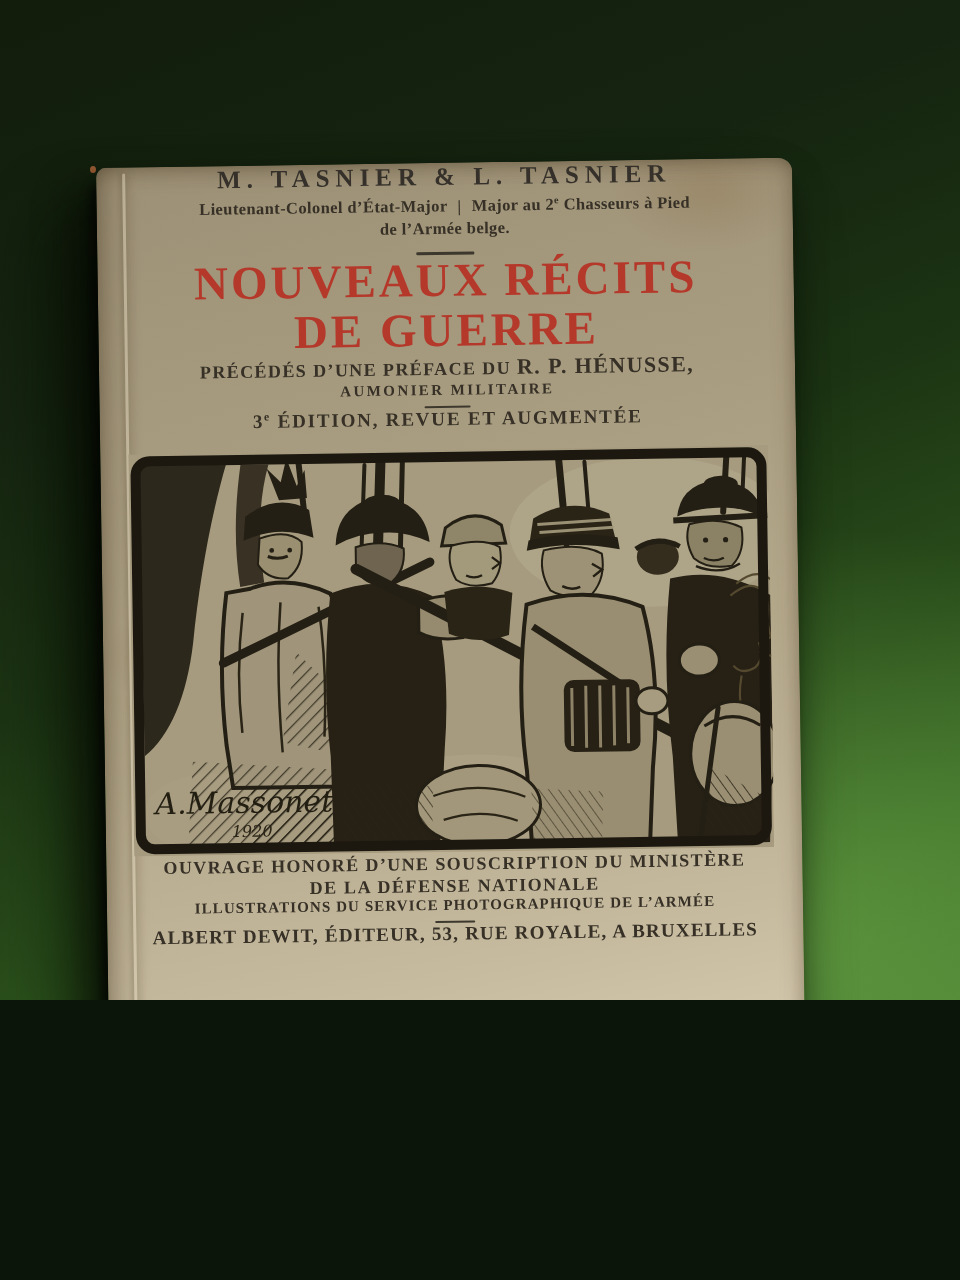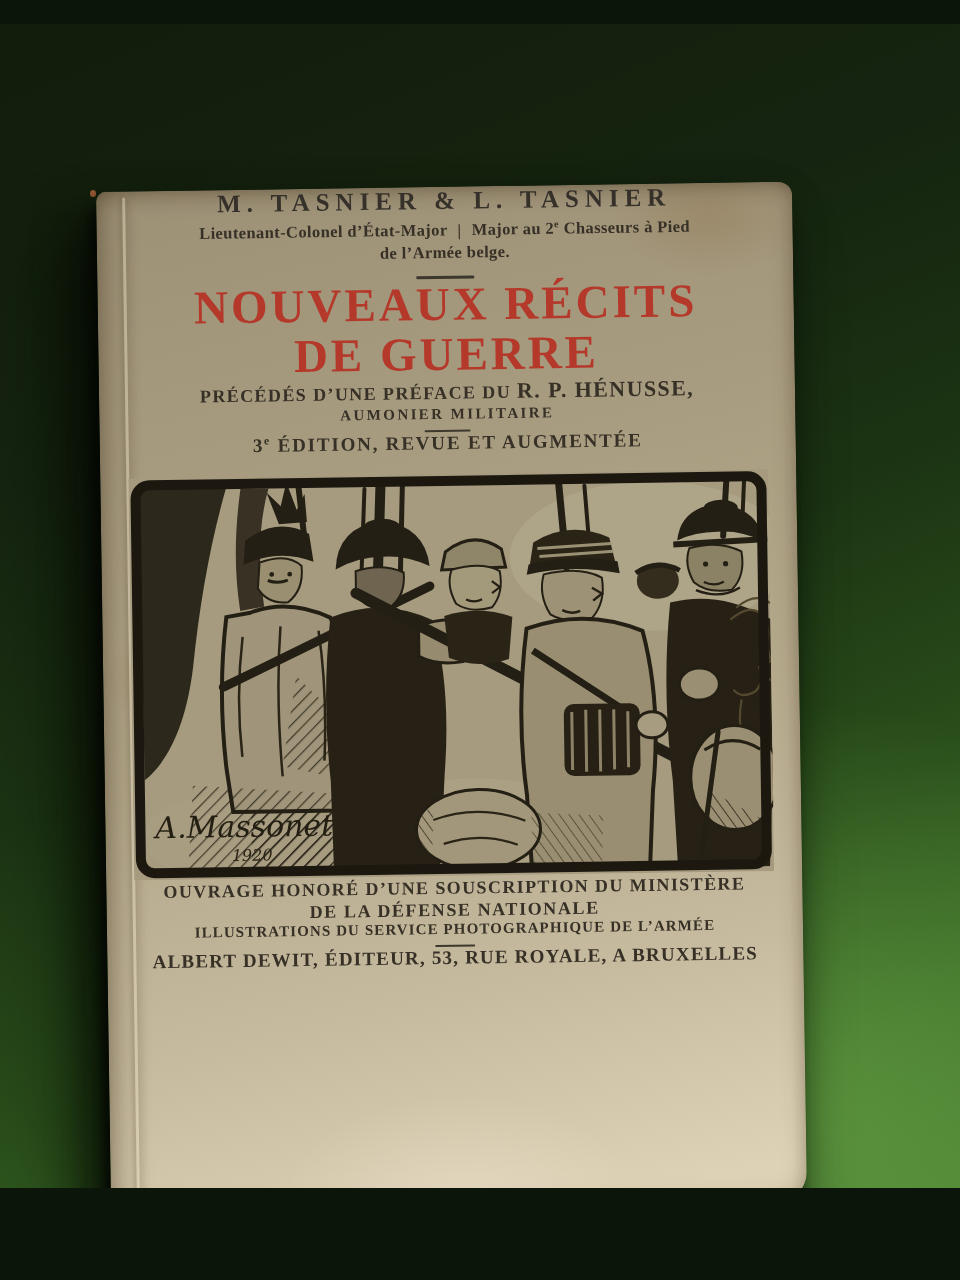--- a/index.html
+++ b/index.html
@@ -1,22 +1,21 @@
 <!DOCTYPE html>
 <html><head>
 <meta charset="utf-8">
 <style>
   html,body { margin:0; padding:0; background:#0c150a; }
   .stage {
-    position:relative; width:960px; height:1164px; overflow:hidden;
+    position:relative; width:960px; height:1000px; overflow:hidden;
     background-image:
       radial-gradient(900px 640px at 80% 94%, rgba(120,180,80,0.50), rgba(0,0,0,0) 65%),
       linear-gradient(158deg, #121d0b 0%, #152410 30%, #1c3413 52%, #2a4f1b 72%, #3b6e27 88%, #457b2f 100%);
     font-family:"Liberation Serif","DejaVu Serif",serif;
-    margin-top:24px;
   }
   .speck { position:absolute; left:90px; top:166px; width:6px; height:7px;
     background:#b4683c; border-radius:50%; opacity:.85; }
   .book {
     position:absolute; left:96px; top:168px; width:696px; height:1020px;
     transform:rotate(-0.85deg); transform-origin:top left;
     border-radius:10px 14px 30px 12px;
     background-image:
       radial-gradient(140px 90px at 88% 3%, rgba(140,110,70,0.30), rgba(0,0,0,0) 70%),
       radial-gradient(100px 70px at 10% 48%, rgba(120,95,60,0.18), rgba(0,0,0,0) 70%),

